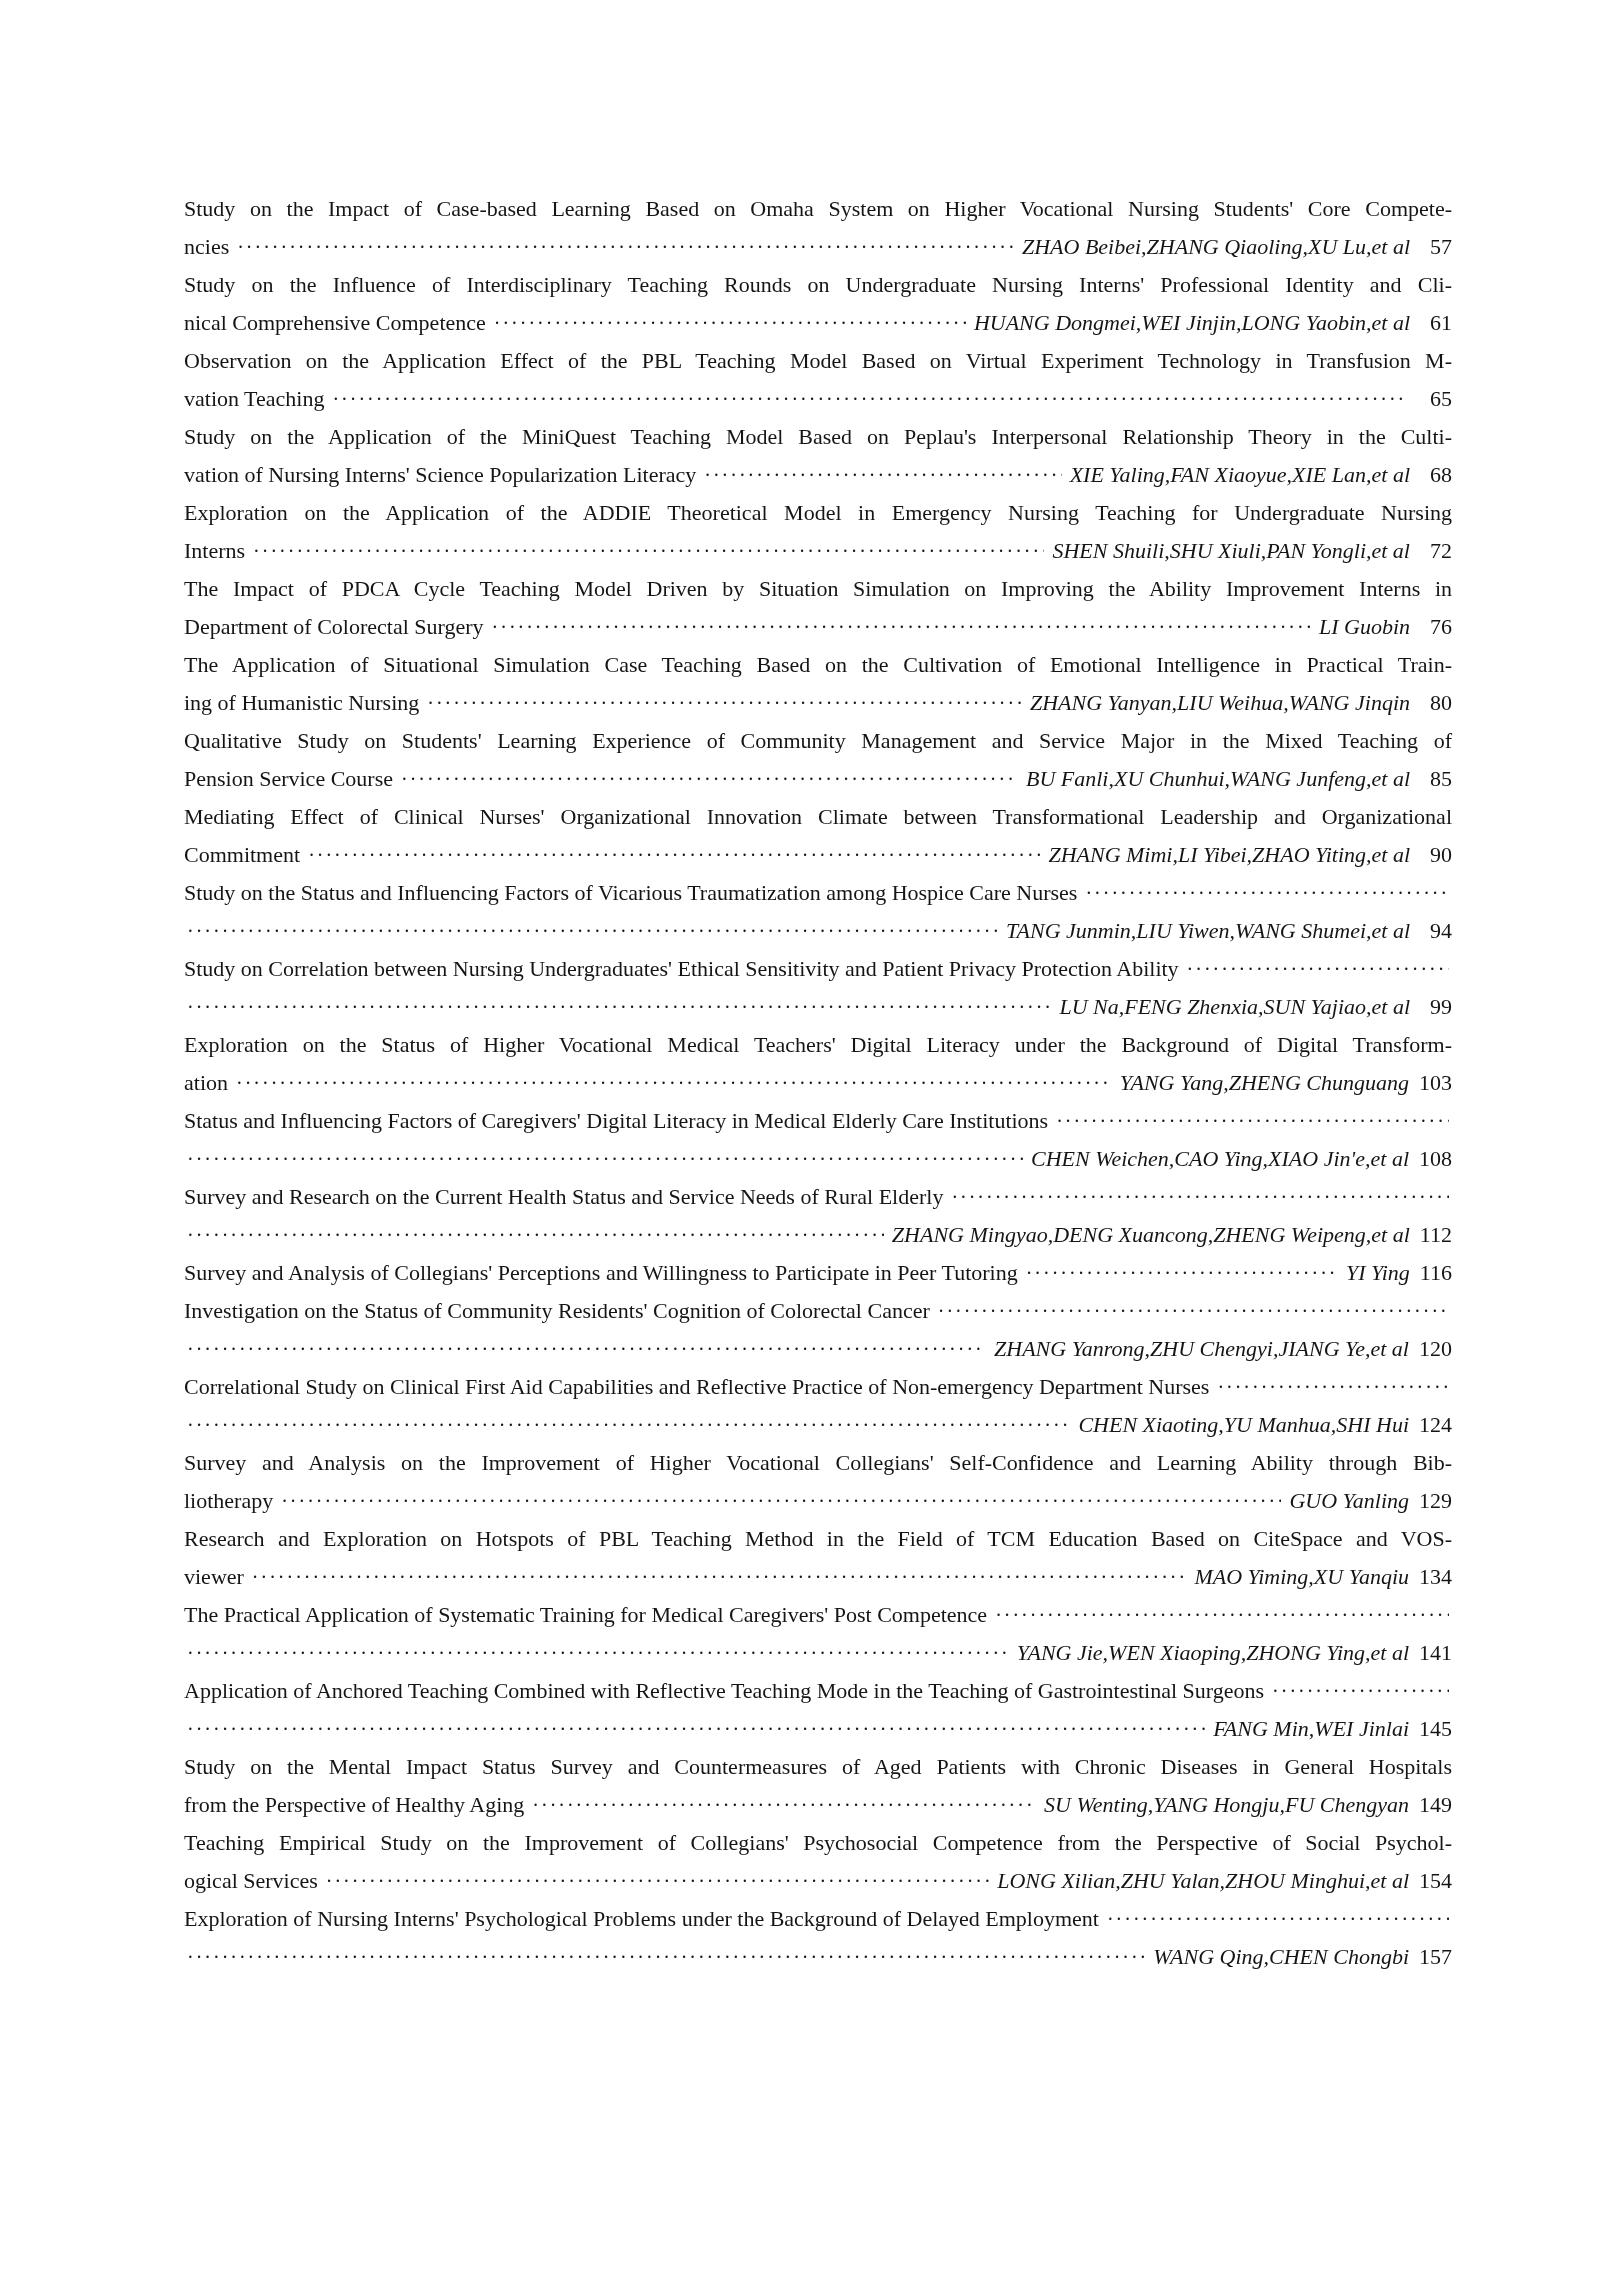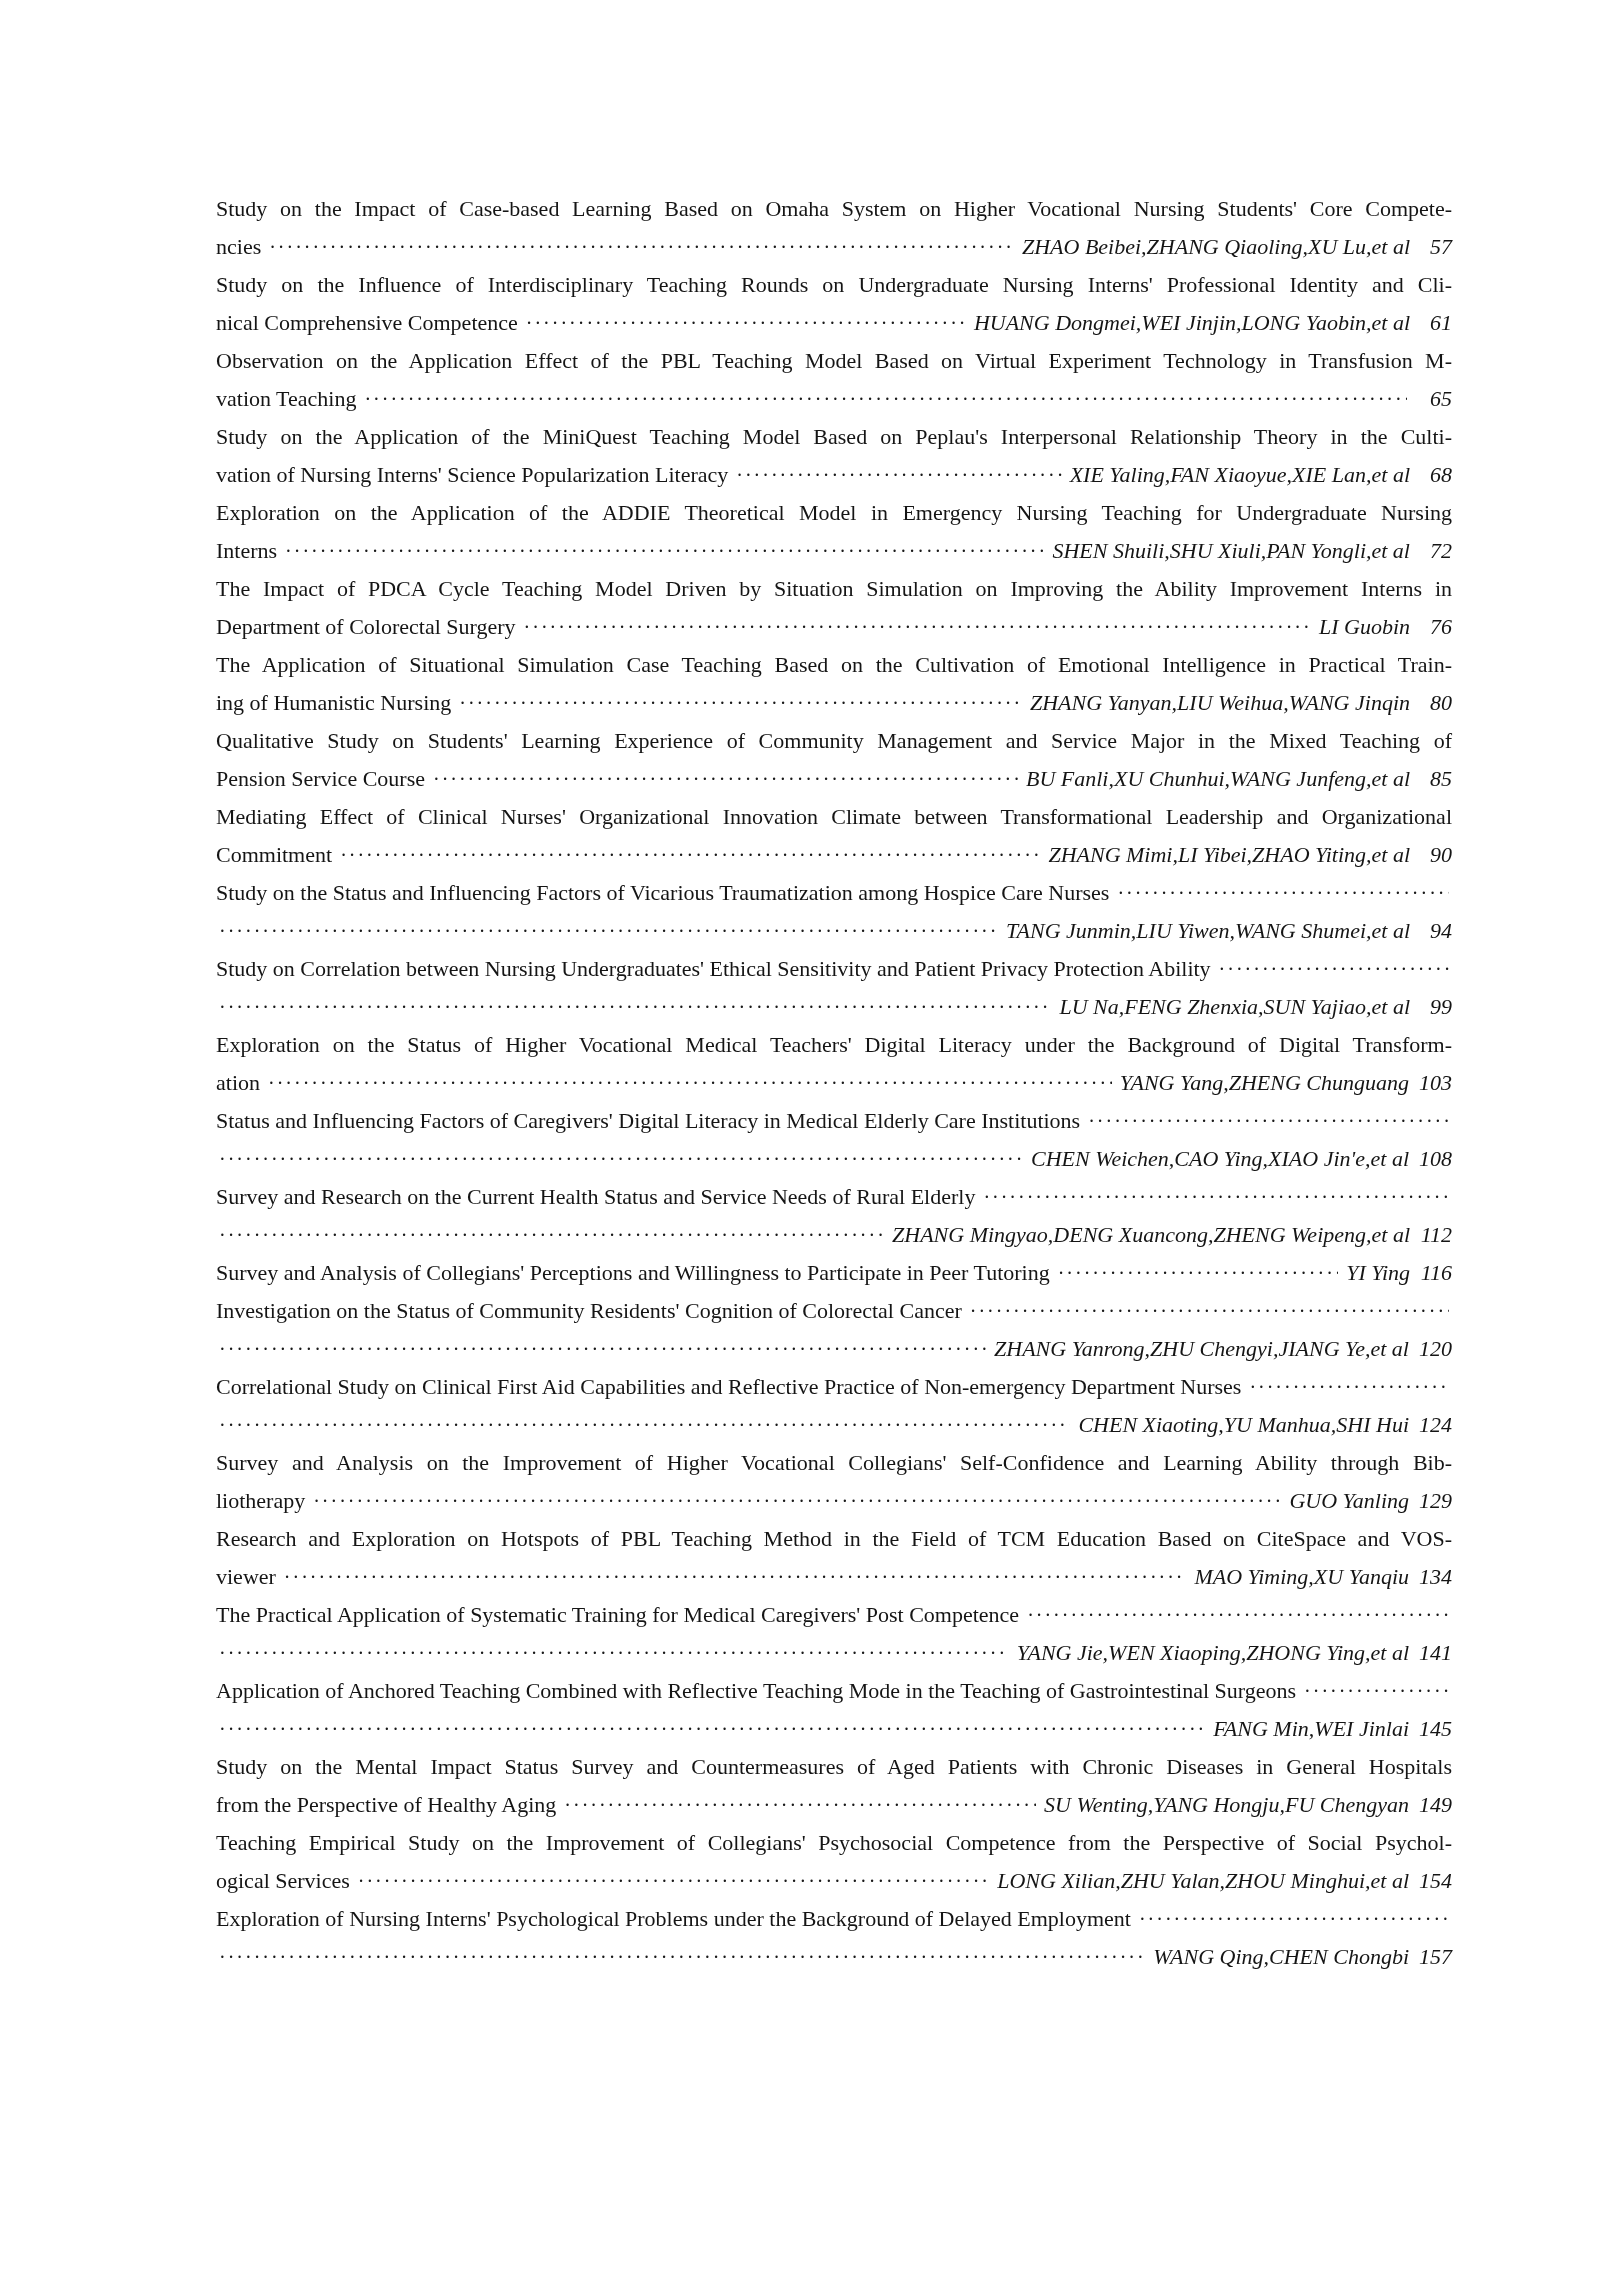--- a/index.html
+++ b/index.html
@@ -14,21 +14,20 @@
   .toc {
     position: absolute;
     left: 184px;
     top: 190px;
     width: 1268px;
   }
   .line {
     font-size: 22px;
     line-height: 38px;
     height: 38px;
-    margin-left: 32px;
   }
   .jline {
     text-align: justify;
     text-align-last: justify;
     white-space: nowrap;
   }
   .fline {
     display: flex;
     align-items: baseline;
   }
@@ -53,21 +52,20 @@
     flex: 0 0 auto;
     margin-left: 5px;
     text-align: right;
   }
   .fline .p {
     flex: 0 0 auto;
     margin-left: 10px;
     min-width: 32px;
     text-align: right;
     white-space: nowrap;
-    font-style: italic;
   }
 </style>
 </head>
 <body>
 
 <div class="toc">
     <div>
       <div class="line jline"><span class="t">Study on the Impact of Case-based Learning Based on Omaha System on Higher Vocational Nursing Students' Core Compete-</span></div>
       <div class="line fline">
         <span class="t">ncies</span>

